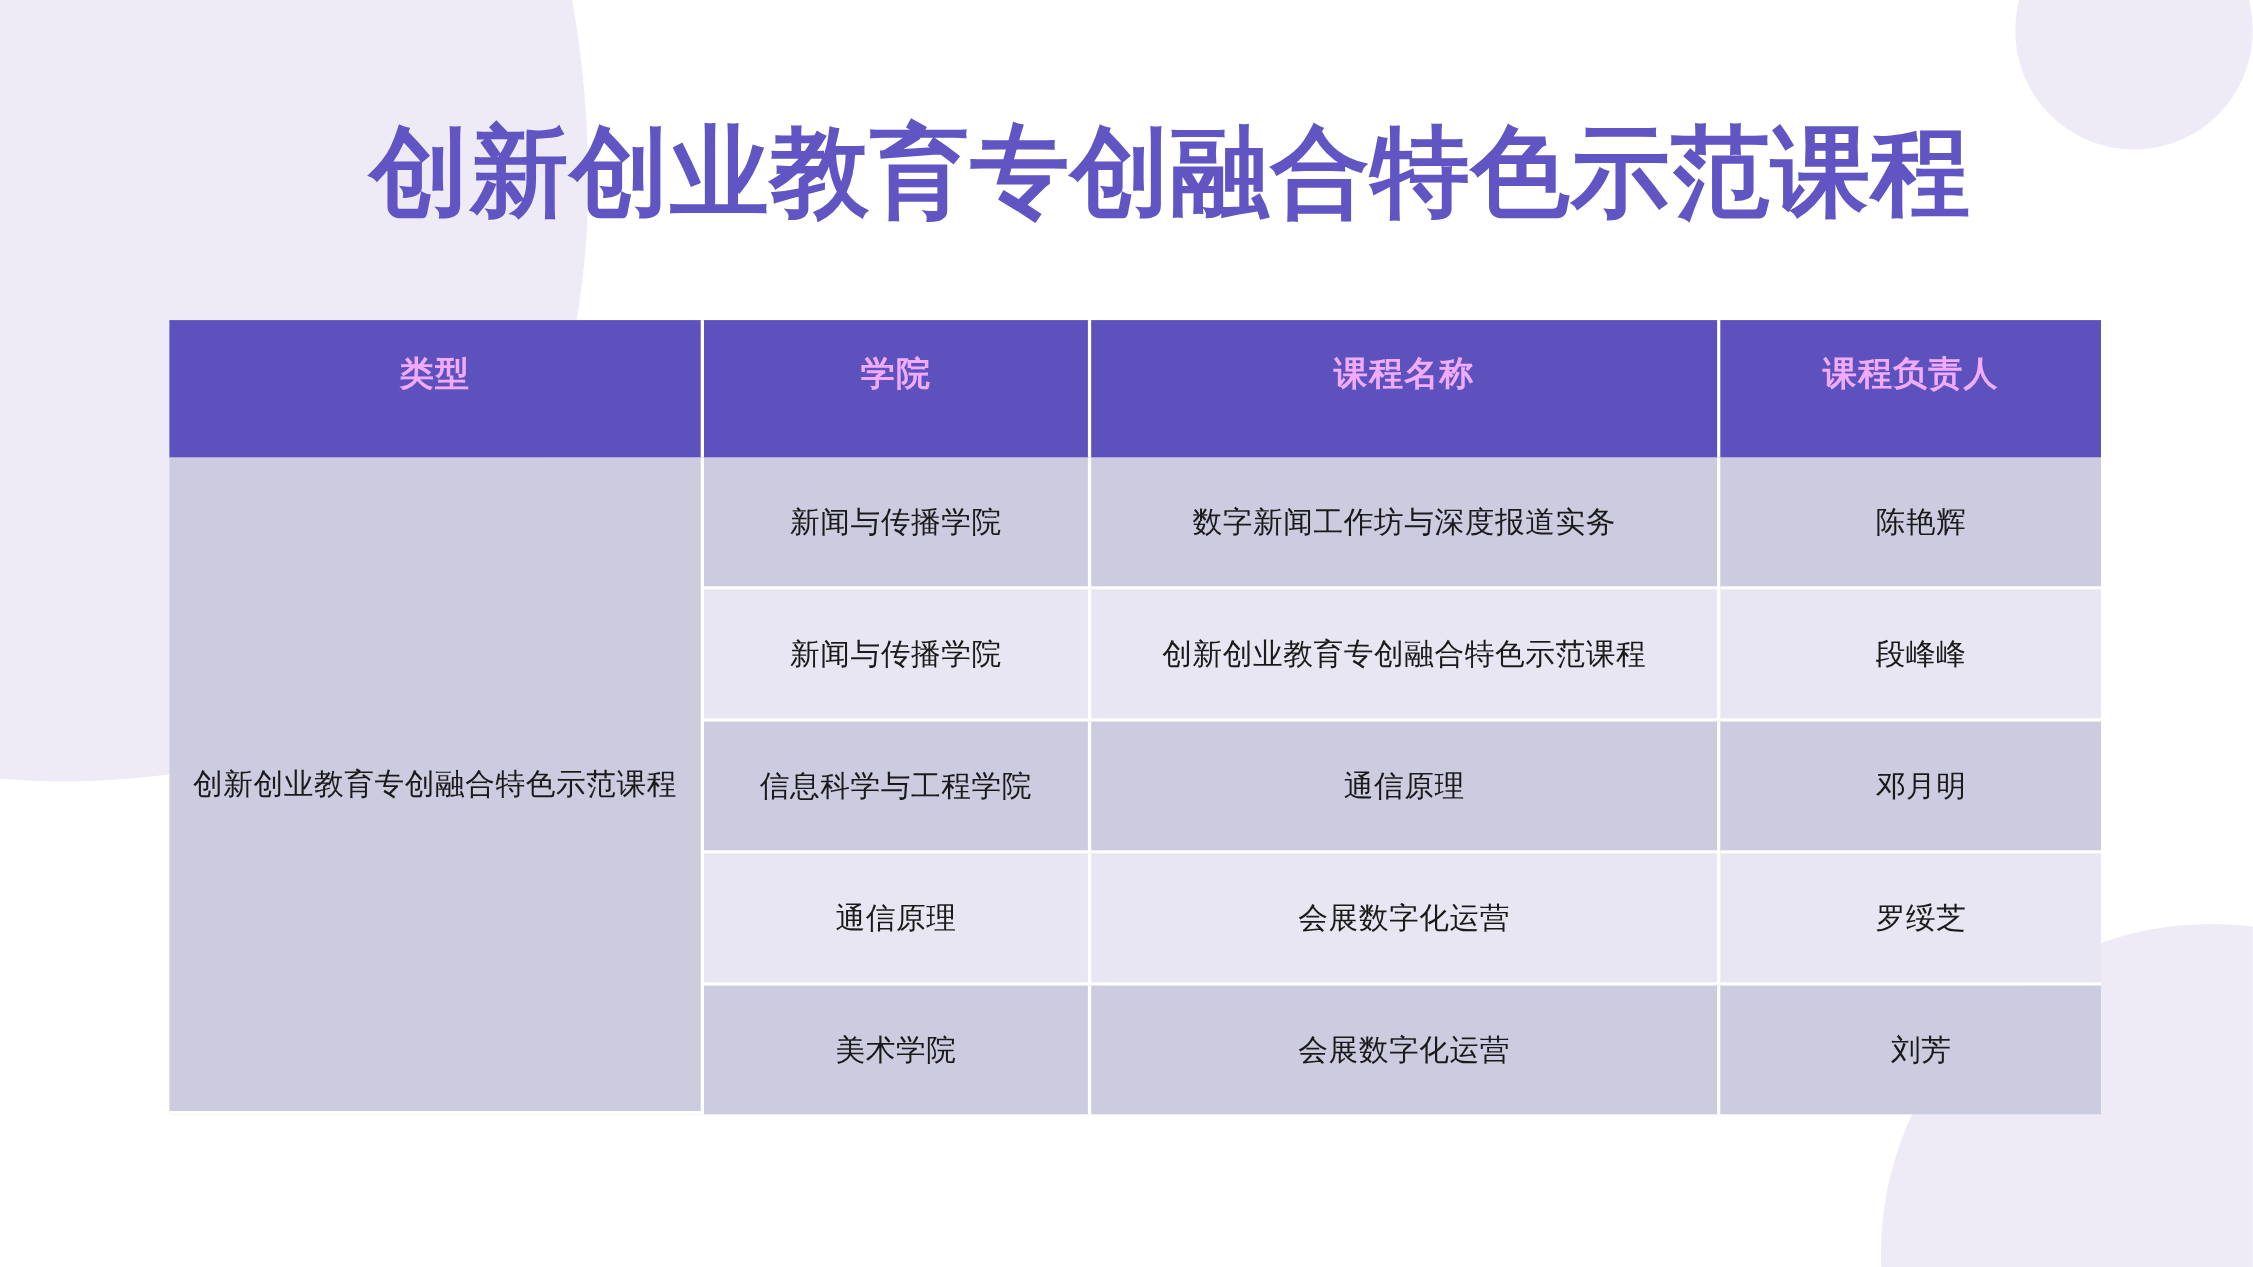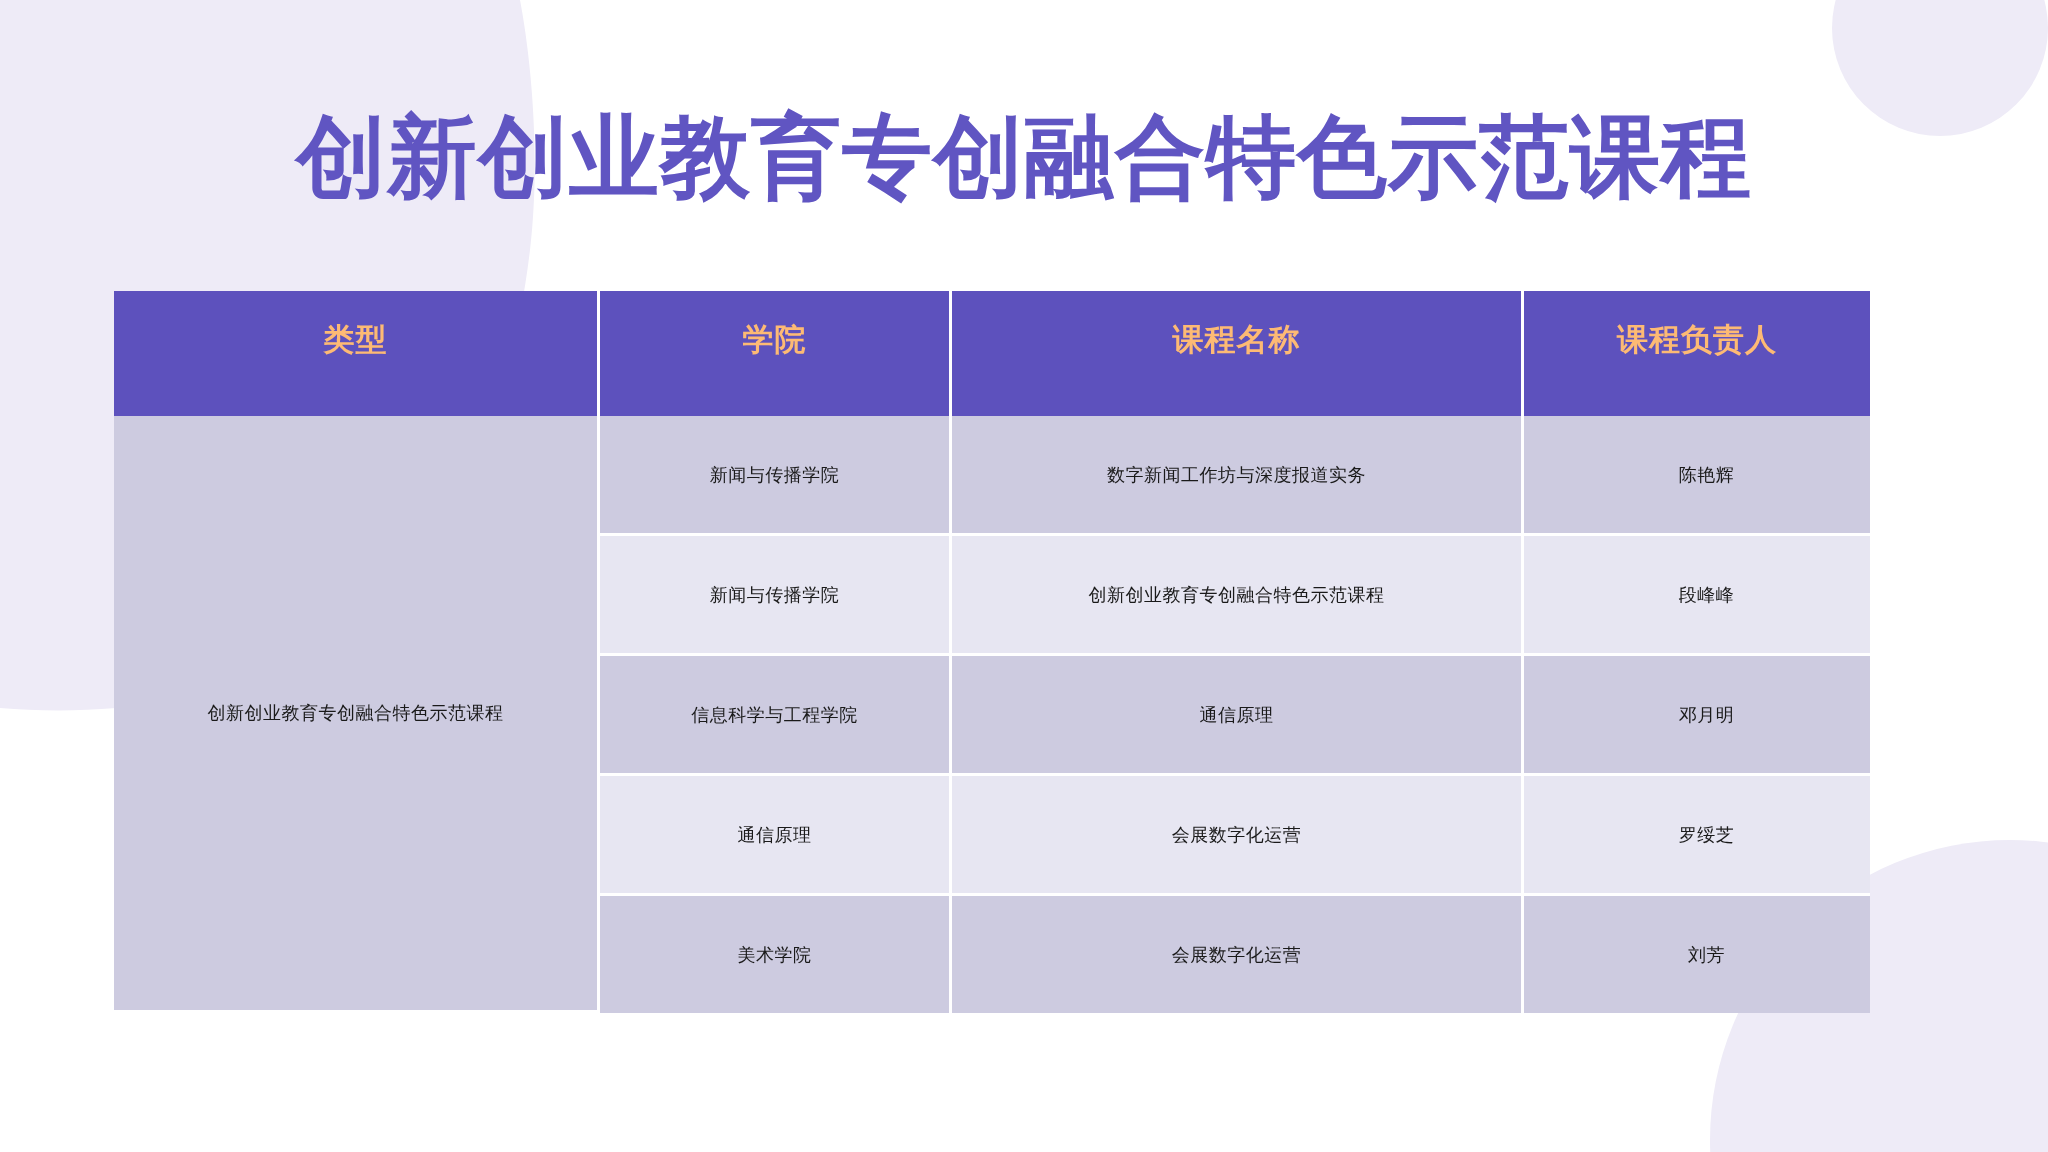--- a/index.html
+++ b/index.html
@@ -23,20 +23,21 @@
     height: 1152px;
     z-index: 0;
     pointer-events: none;
   }
 
   
   #slide {
     position: absolute;
     inset: 0;
     z-index: 1;
+    margin-left: 40px;
   }
 
   #page-title {
     position: absolute;
     left: 0;
     top: 112px;
     width: 2048px;
     text-align: center;
     font-size: 90px;
     line-height: 1.0;
@@ -57,38 +58,38 @@
     table-layout: fixed;
   }
 
   #course-table col.c-type  { width: 486px; }
   #course-table col.c-coll  { width: 352px; }
   #course-table col.c-name  { width: 572px; }
   #course-table col.c-owner { width: 346px; }
 
   #course-table th {
     background: #5d51bd;
-    color: #fdba74;
+    color: #f0abfc;
     font-size: 31px;
     font-weight: bold;
     height: 125px;
     vertical-align: middle;
     text-align: center;
     border-right: 3px solid #ffffff;
     padding: 0 6px;
     letter-spacing: 1px;
   }
   #course-table th:last-child { border-right: none; text-align: center; }
   #course-table th .hdr-inner {
     display: block;
     transform: translateY(-14px);
   }
 
   #course-table td {
-    font-size: 18px;
+    font-size: 27px;
     color: #1a1a1a;
     height: 117px;
     vertical-align: middle;
     text-align: center;
     border-right: 3px solid #ffffff;
     border-bottom: 3px solid #ffffff;
     padding: 0 4px;
     letter-spacing: 0.5px;
   }
   #course-table td:last-child { border-right: none; padding-left: 23px; }

